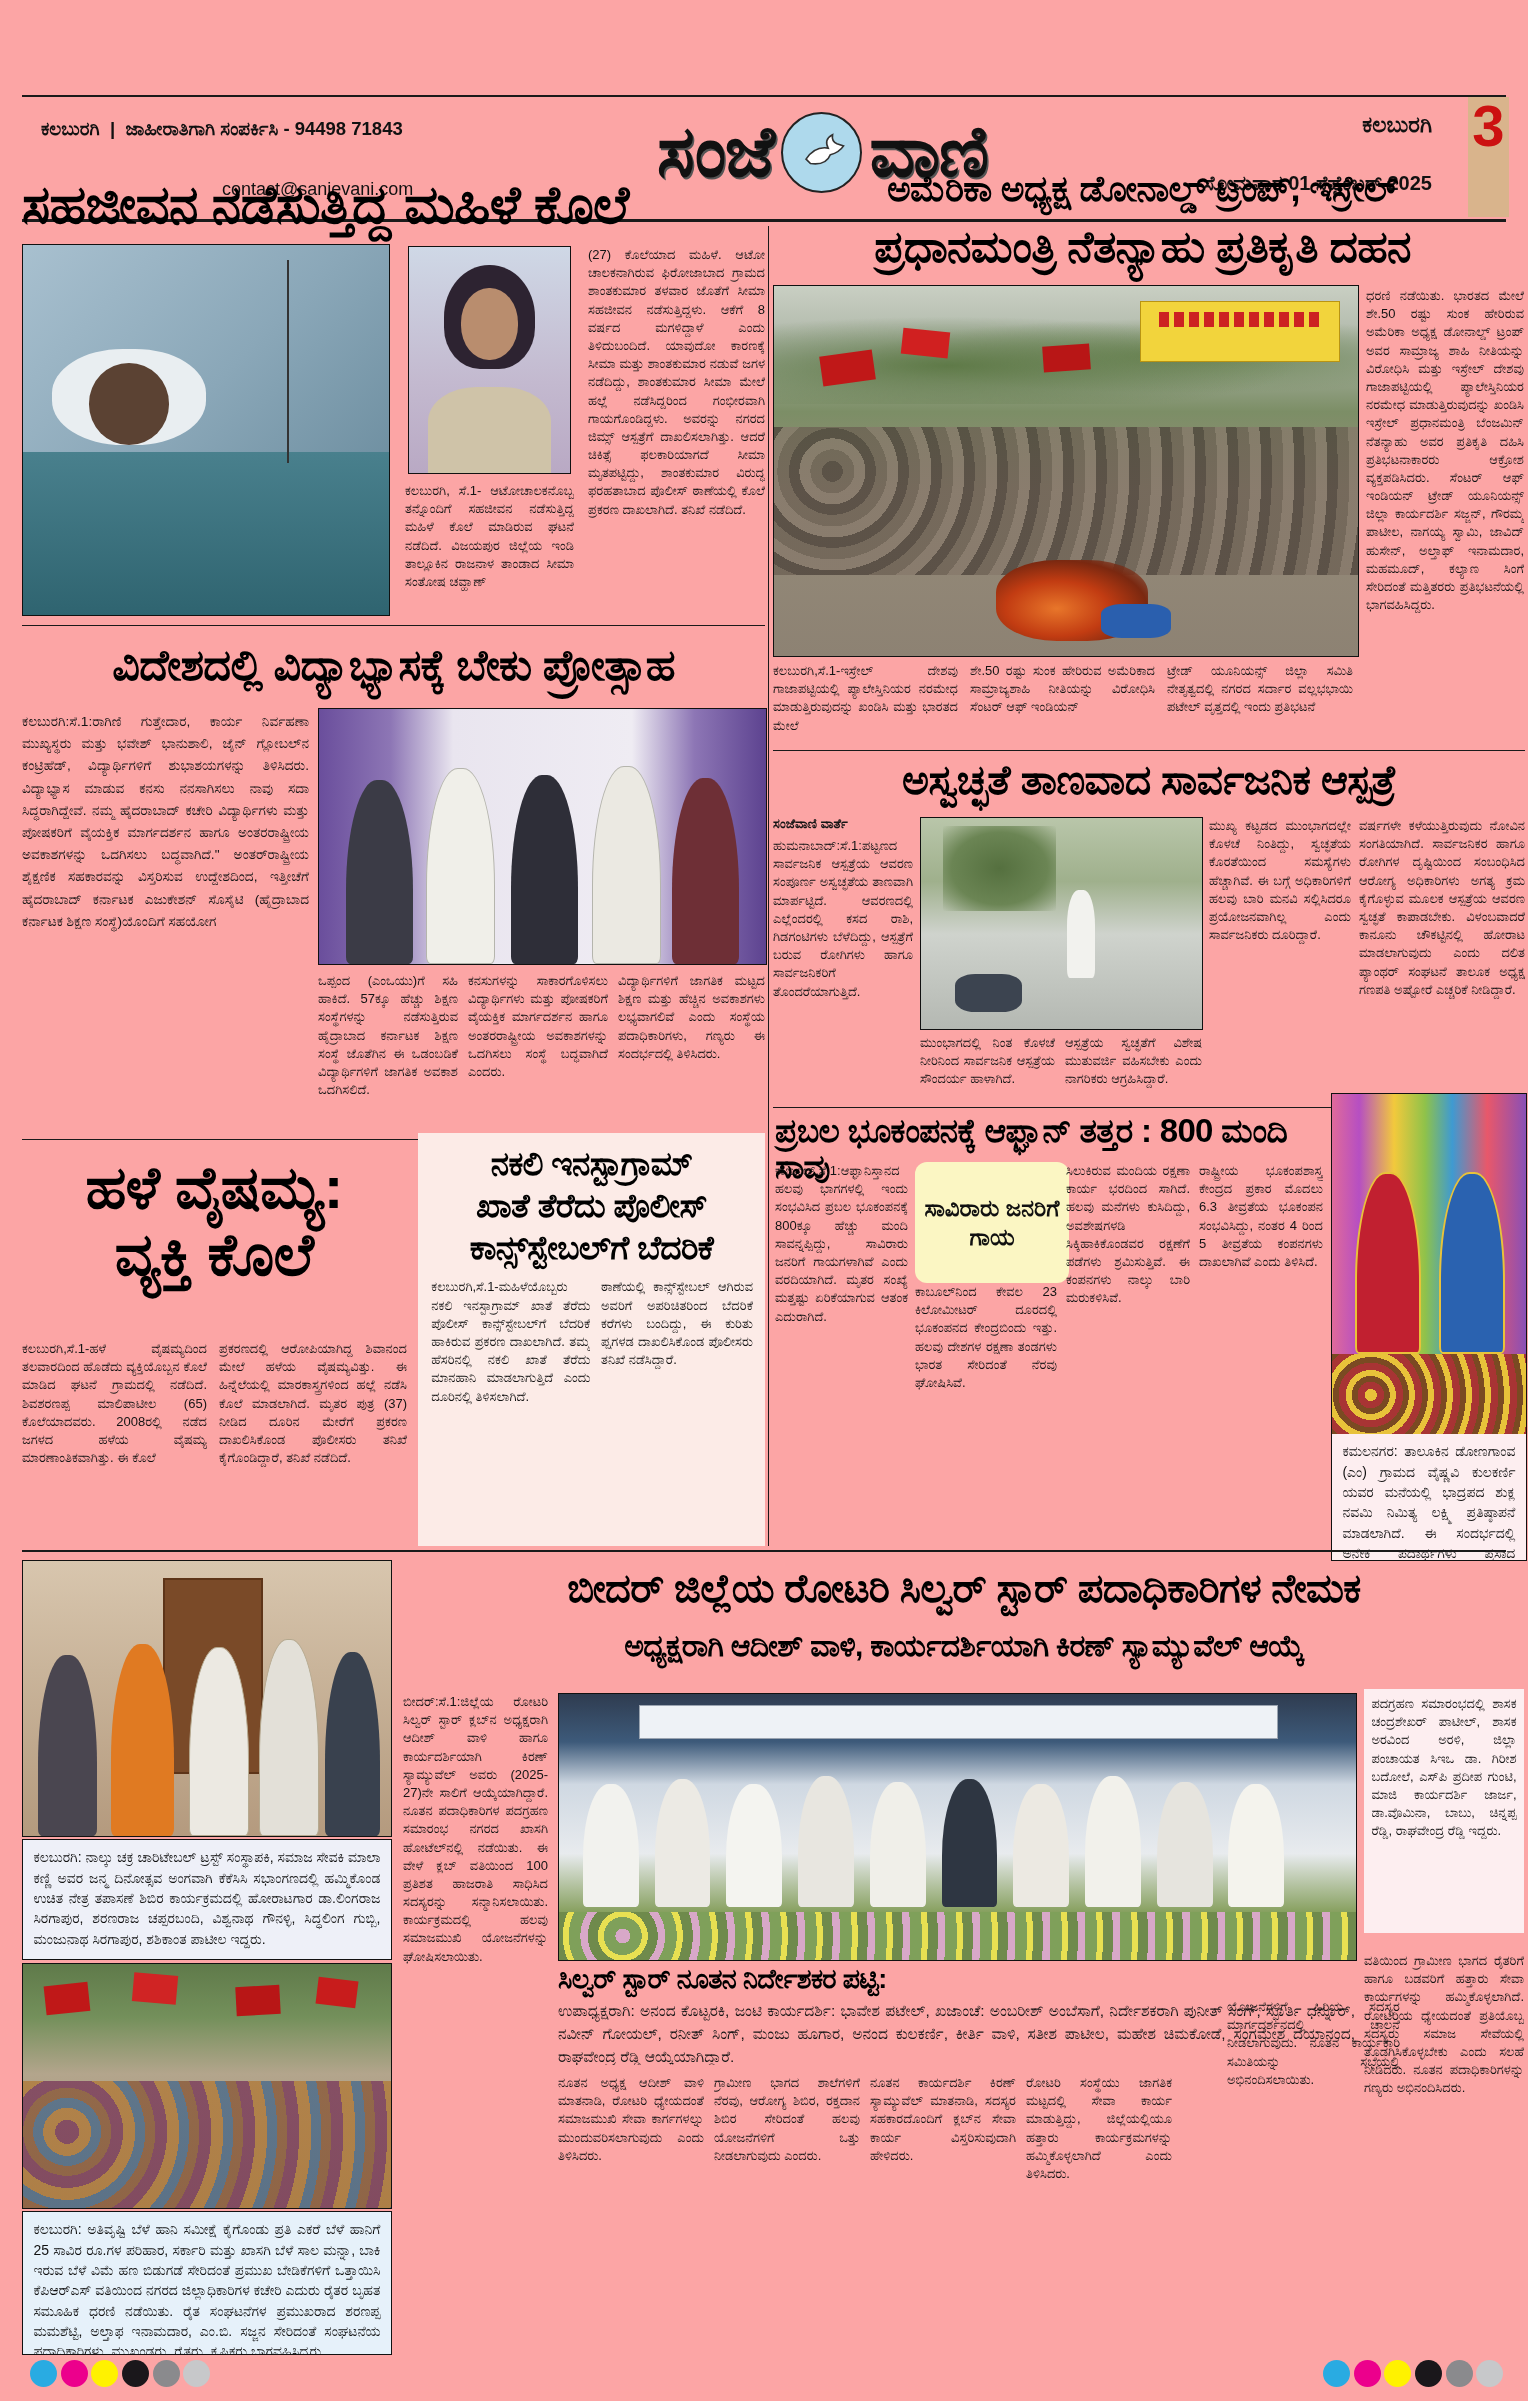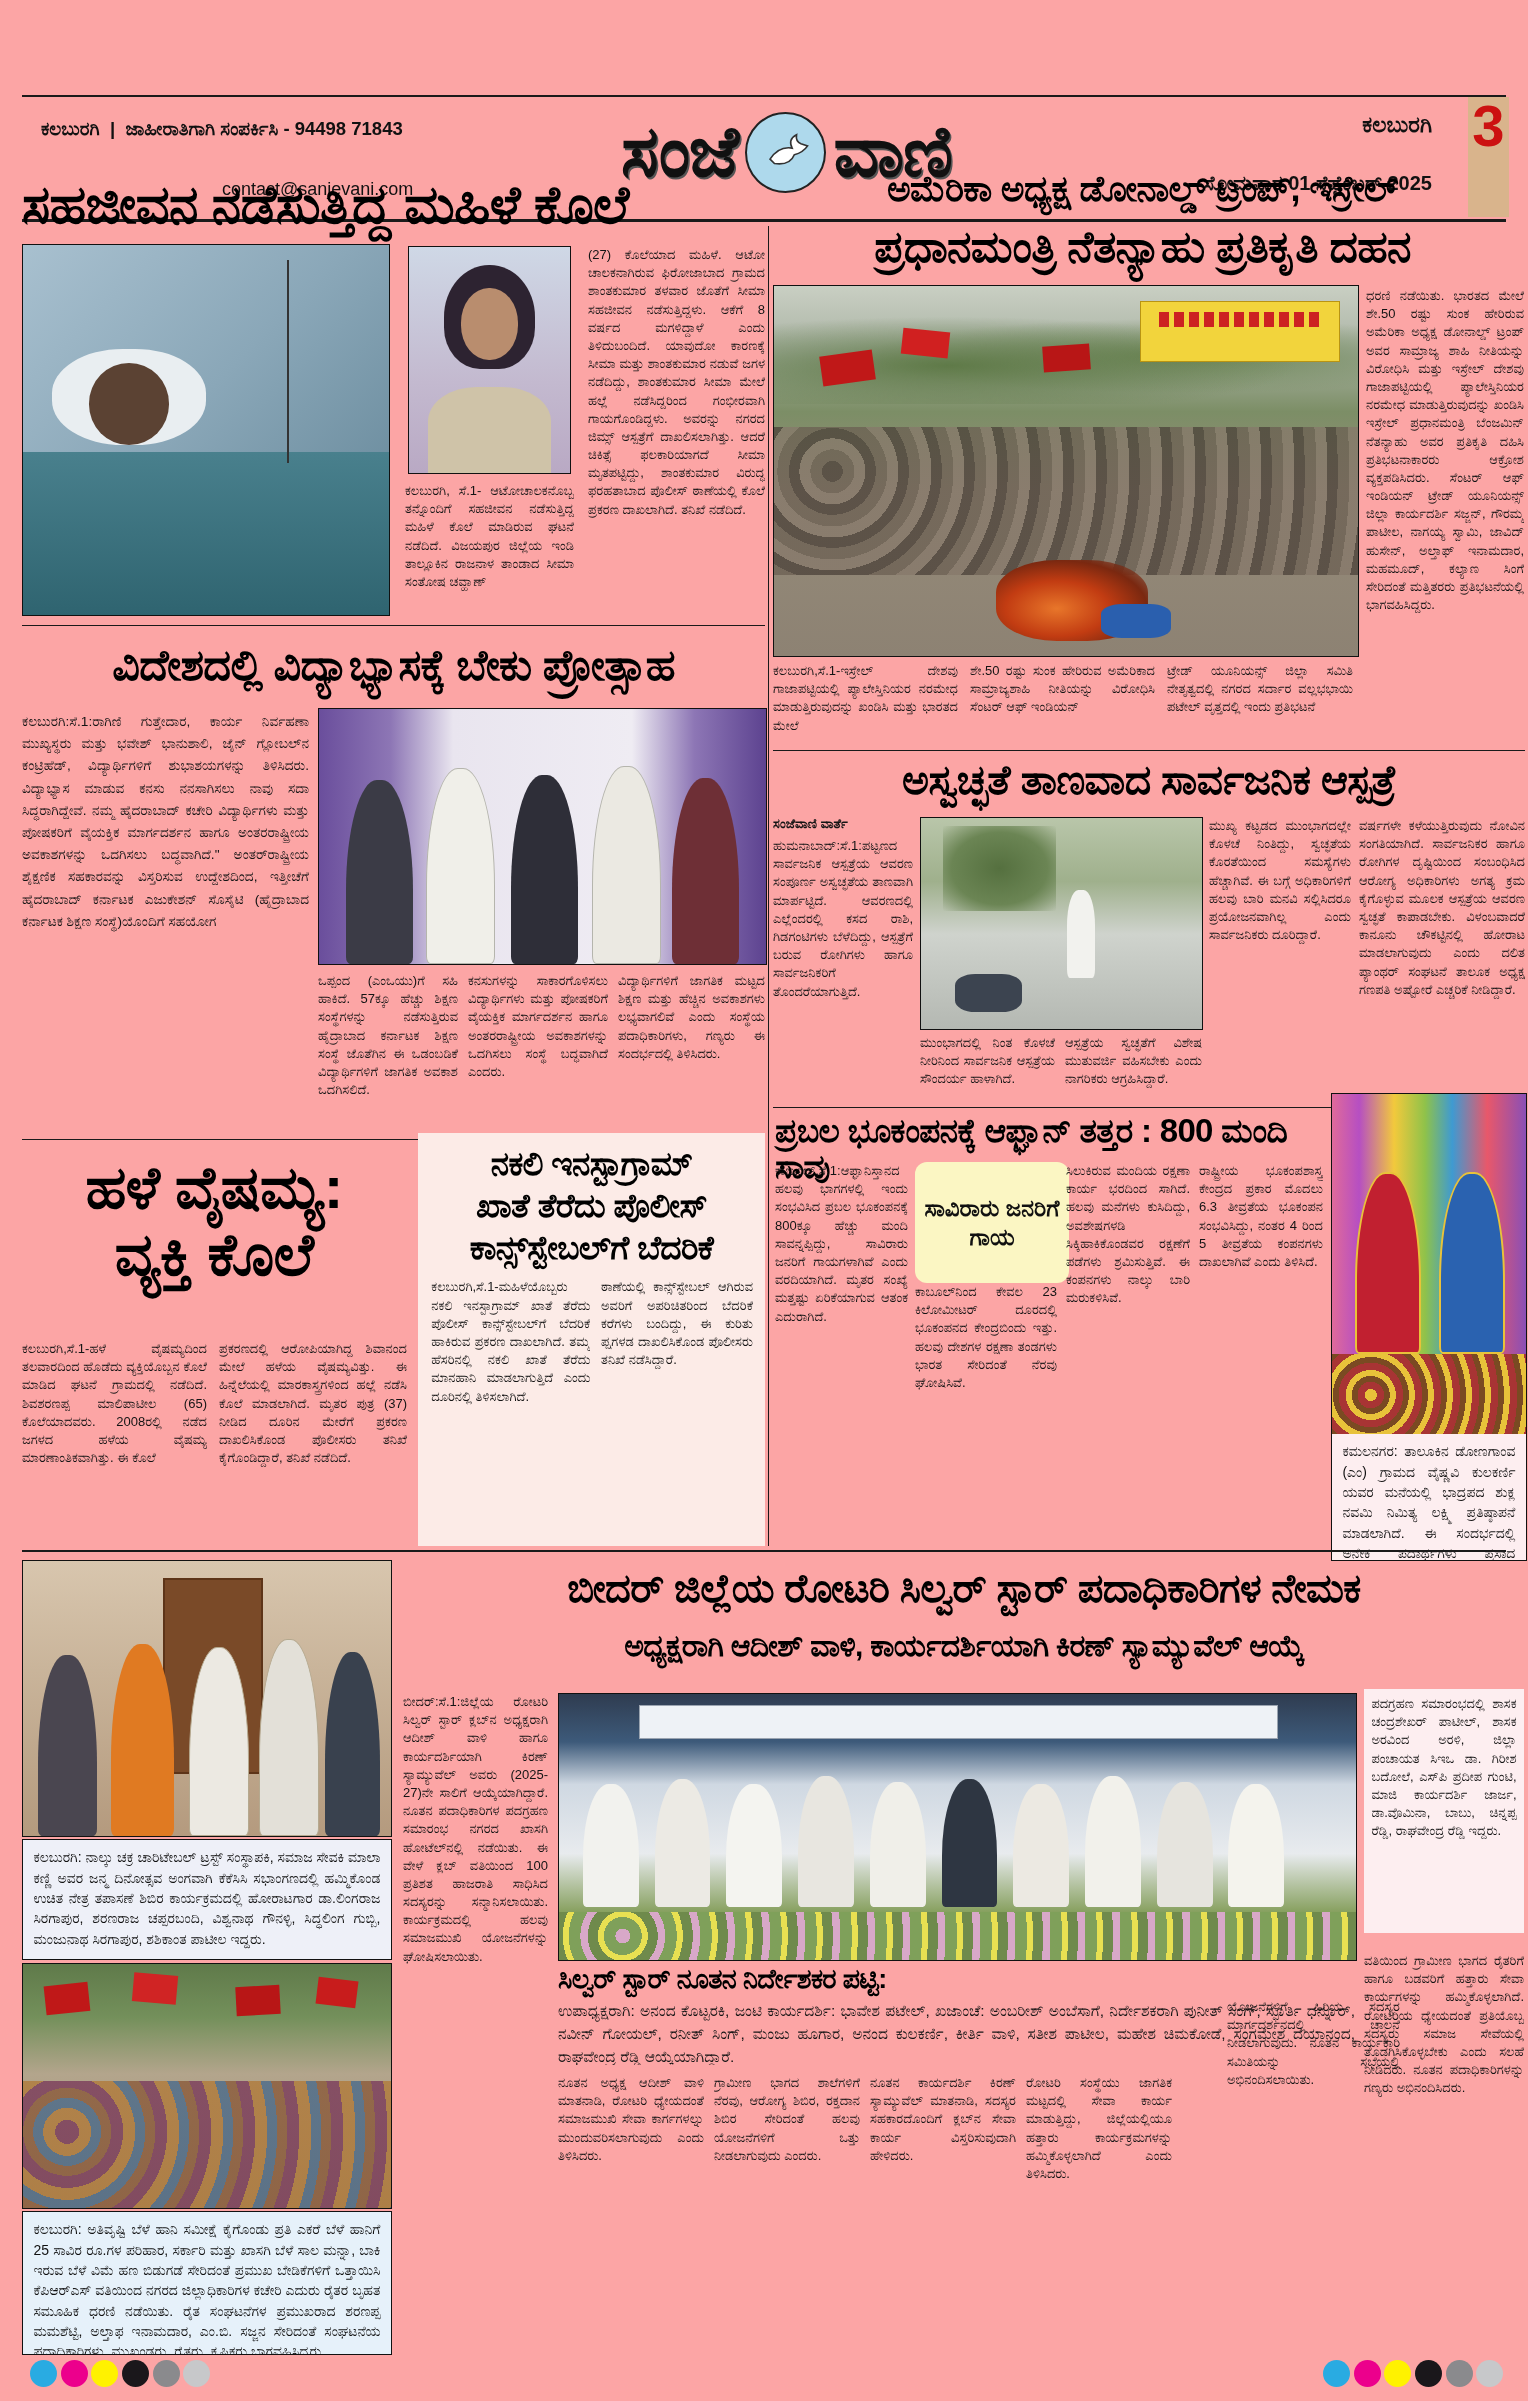--- a/index.html
+++ b/index.html
@@ -5,21 +5,21 @@
   html,body{margin:0;padding:0;background:#e9e9e9;}
   .page{position:relative;width:1528px;height:2401px;background:#fca5a5;
         font-family:"Liberation Sans",sans-serif;color:#111;overflow:hidden;}
   .abs{position:absolute;}
   .rule-h{position:absolute;background:#1a1a1a;height:1.5px;}
   .rule-v{position:absolute;background:#1a1a1a;width:1.5px;}
 
   
   .hdr-small{font-size:18.5px;font-weight:bold;color:#111;}
   .hdr-email{font-size:18px;color:#111;font-weight:normal;}
-  .masthead{display:flex;align-items:center;gap:7.4px;}
+  .masthead{display:flex;align-items:center;gap:7.4px;margin-left:36px;}
   .masthead .mast-txt{font-size:71px;font-weight:900;letter-spacing:-1.5px;
       text-shadow:1.5px 1.5px 0 #555;}
   .logo-circle{width:77px;height:77px;border-radius:50%;background:#aed9ec;
       border:2.2px solid #222;display:flex;align-items:center;justify-content:center;}
   .pagenum-box{position:absolute;background:#d9b48c;display:flex;align-items:flex-start;justify-content:center;}
   .pagenum-box span{color:#cc1111;font-size:58px;font-weight:900;line-height:1.0;}
   .hdr-right{text-align:right;font-weight:bold;}
 
   
   .headline{font-weight:900;color:#000;letter-spacing:-0.7px;line-height:1.08;}

